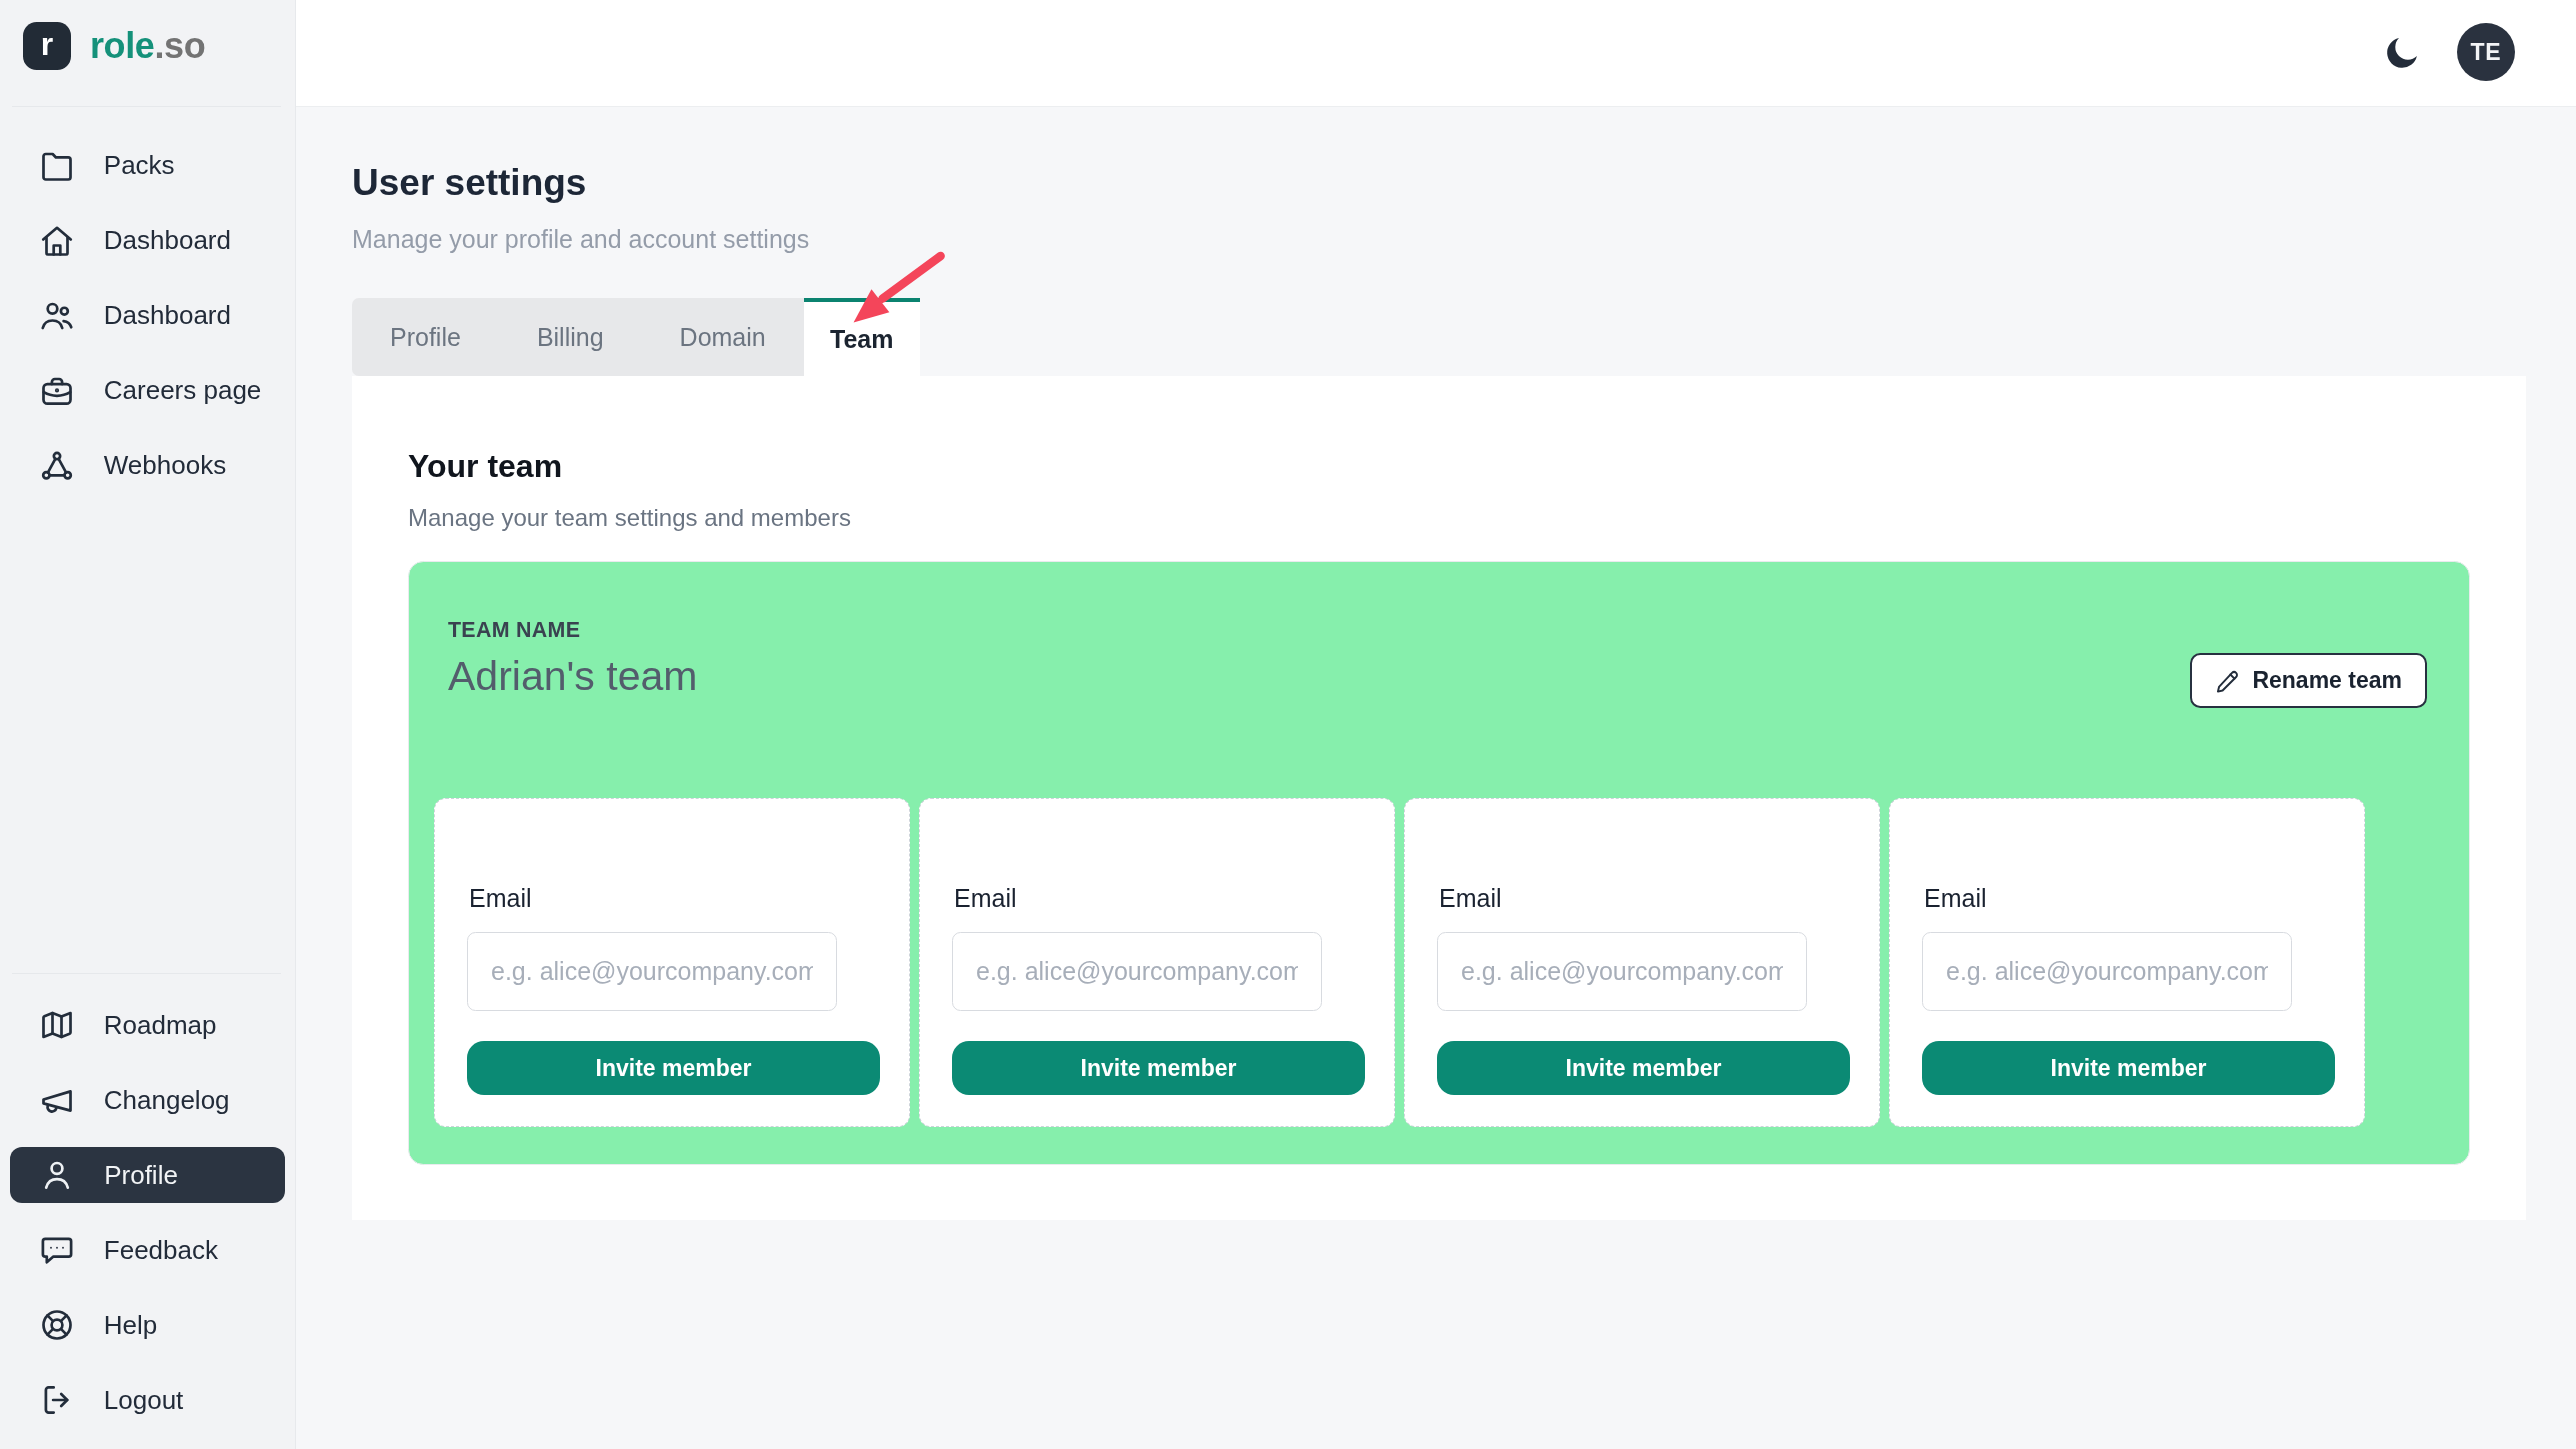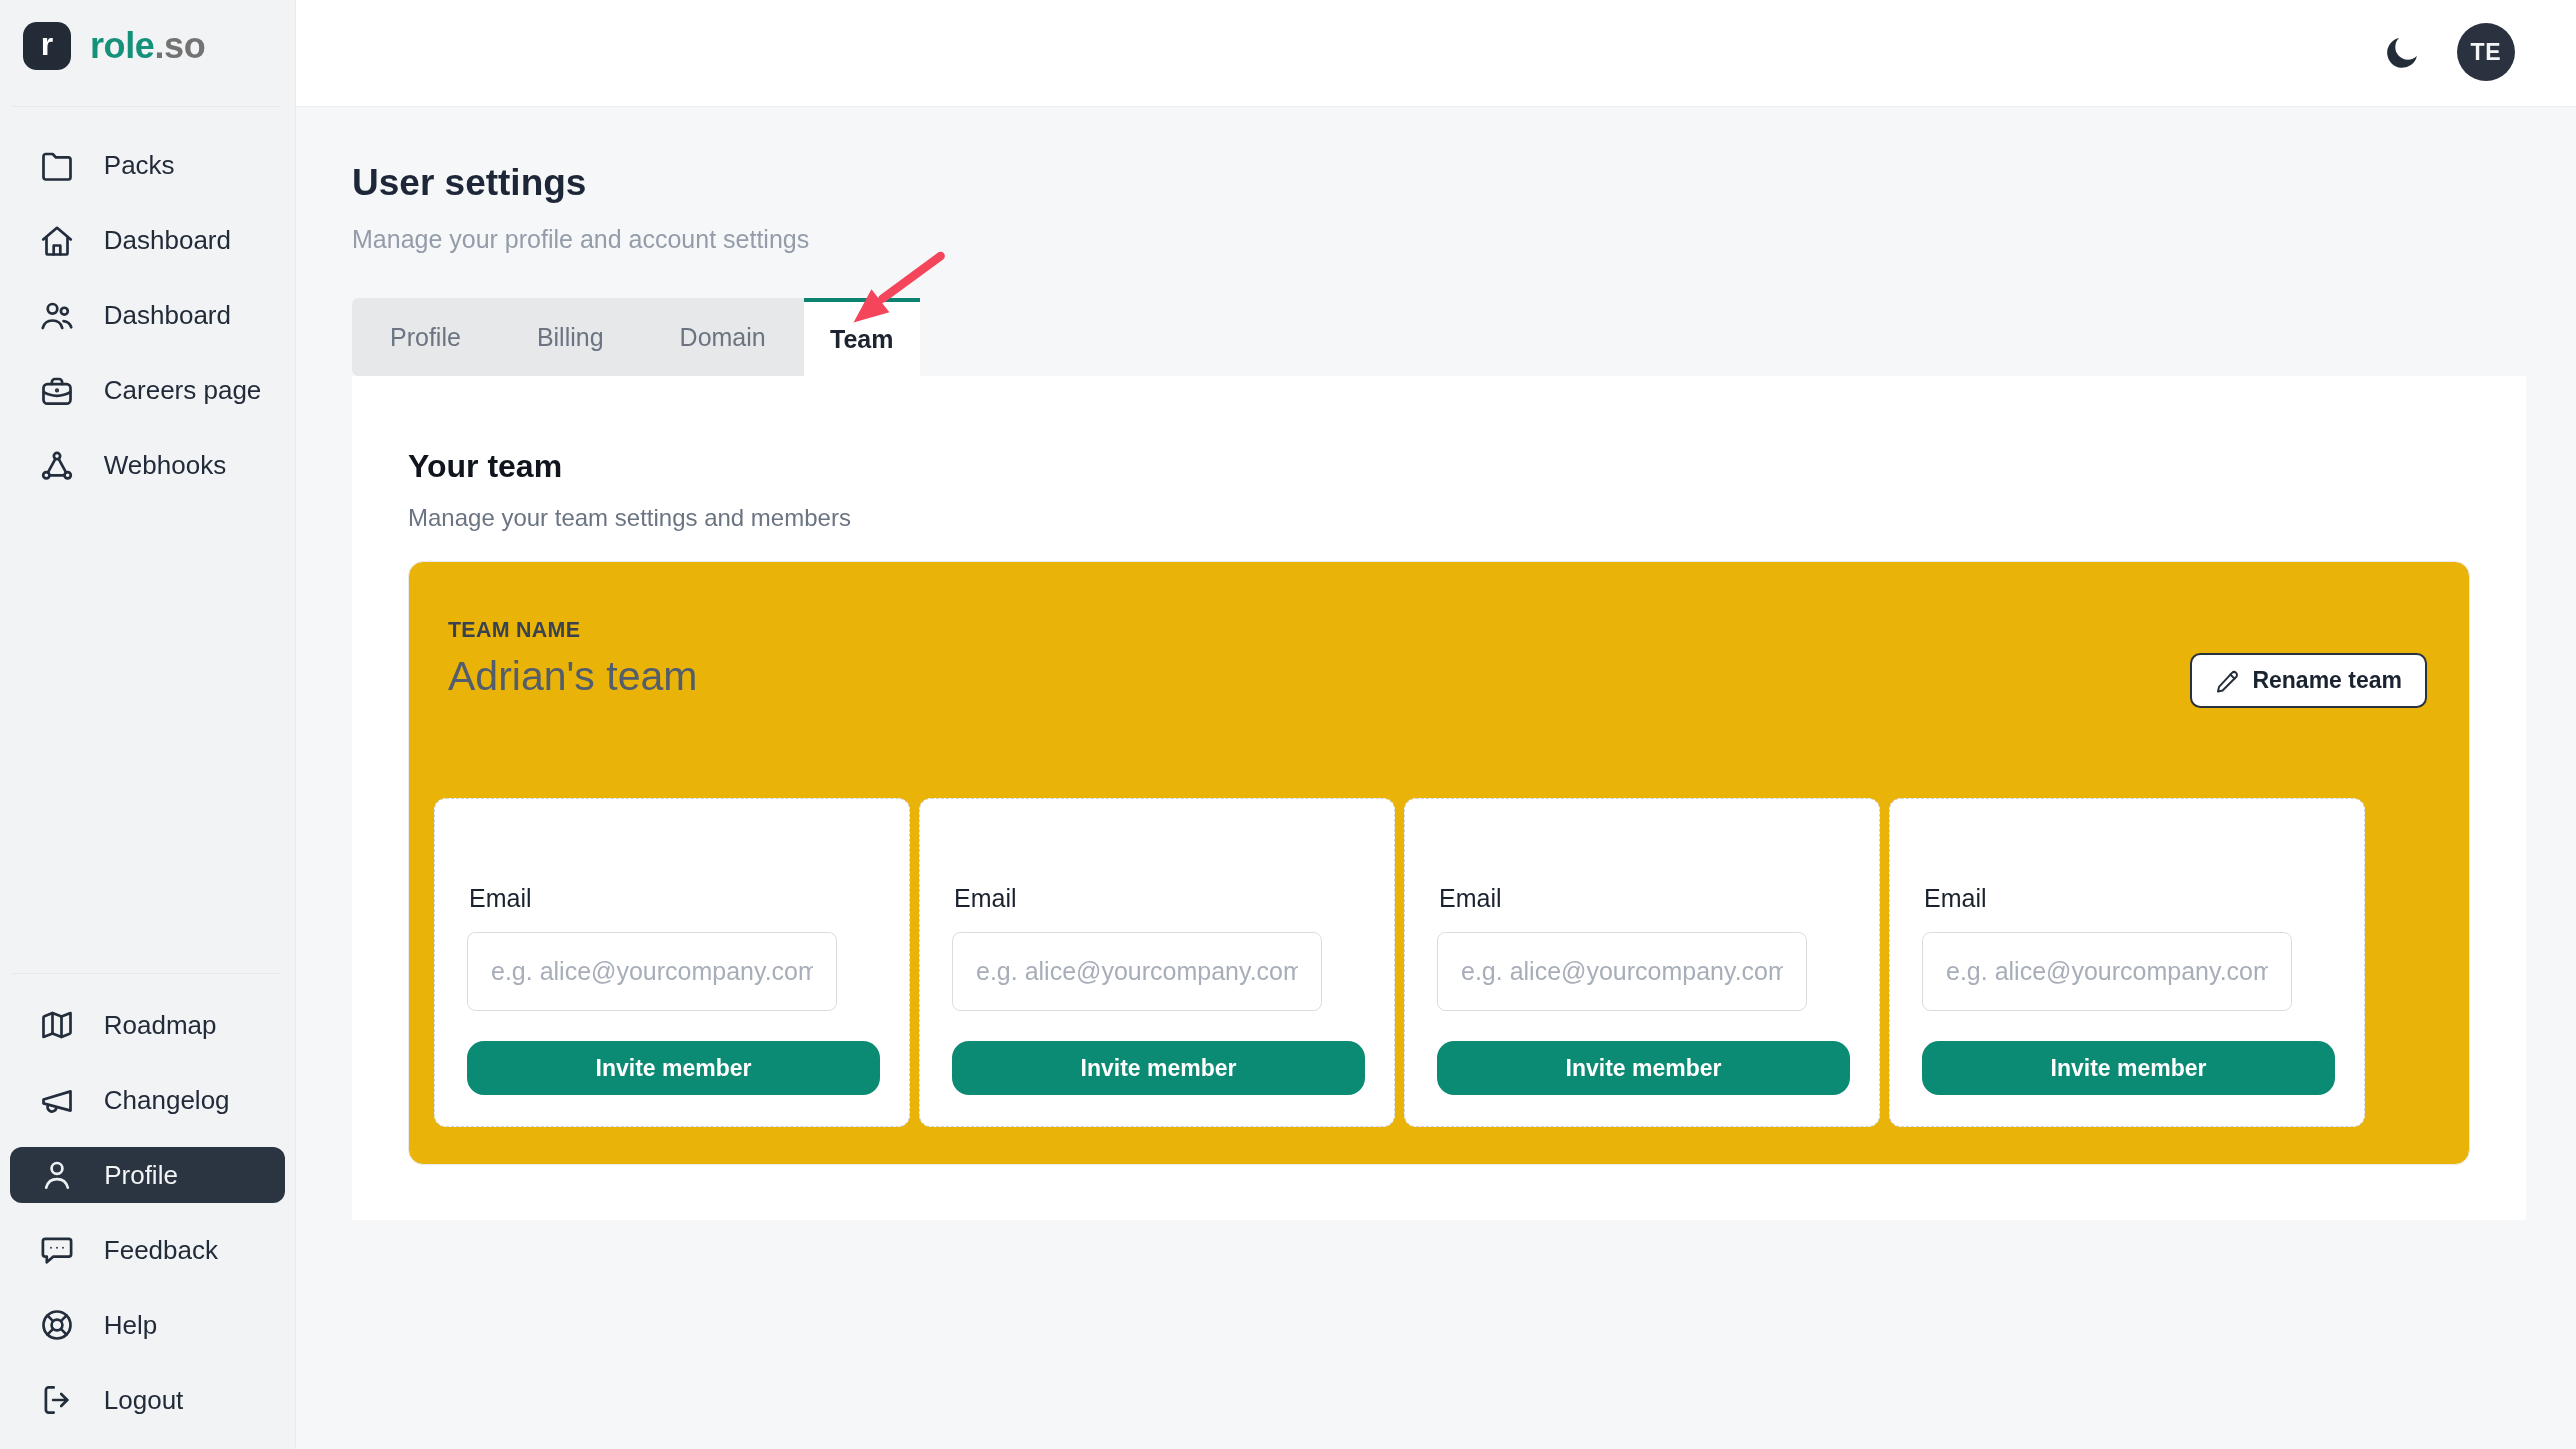--- a/index.html
+++ b/index.html
@@ -76,21 +76,21 @@
   
   .panel {
     position:absolute; left:56px; top:269px; width:2174px; height:844px;
     background:#ffffff; z-index:2;
   }
   .section-heading { position:absolute; left:56px; top:72px; font-size:32px; font-weight:bold; color:#10151d; }
   .section-subheading { position:absolute; left:56px; top:128px; font-size:24px; color:#6a7482; }
 
   .team-card {
     position:absolute; left:56px; top:185px; width:2062px; height:604px;
-    background:#eab308; border:1.7px solid #e9ebee; border-radius:15.4px;
+    background:#86efac; border:1.7px solid #e9ebee; border-radius:15.4px;
   }
   .team-name-label { position:absolute; left:39px; top:56px; font-size:21.4px; font-weight:bold; letter-spacing:0.3px; color:#3a4250; }
   .team-name-value { position:absolute; left:39px; top:91px; font-size:41px; color:#535d6c; }
   .rename-btn {
     position:absolute; right:42px; top:91px; height:55px; padding:8px 23px;
     background:#ffffff; border:2.6px solid #273140; border-radius:10.3px;
     display:flex; align-items:center; gap:11px; cursor:pointer;
     font-size:23px; font-weight:bold; color:#1a2330;
   }
   .rename-btn .ico { width:26px; height:26px; color:#232d3b; }

